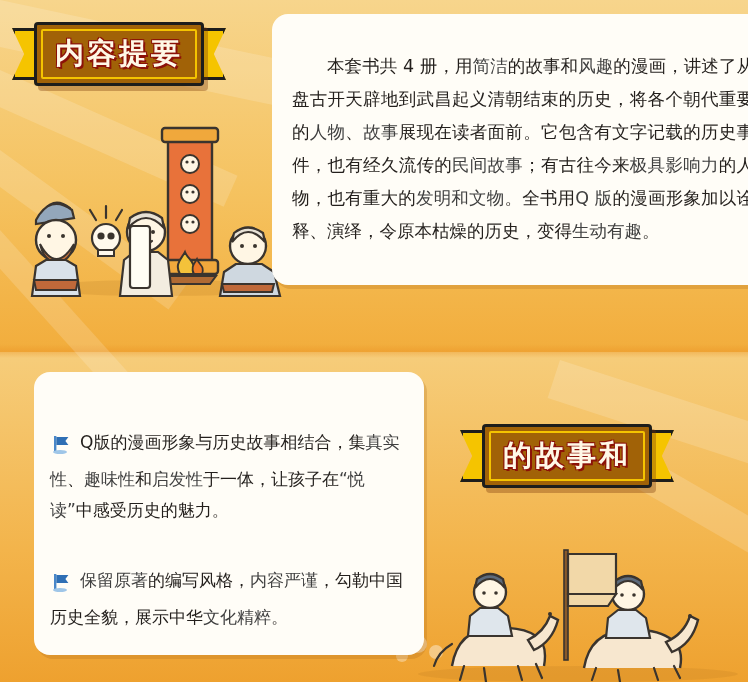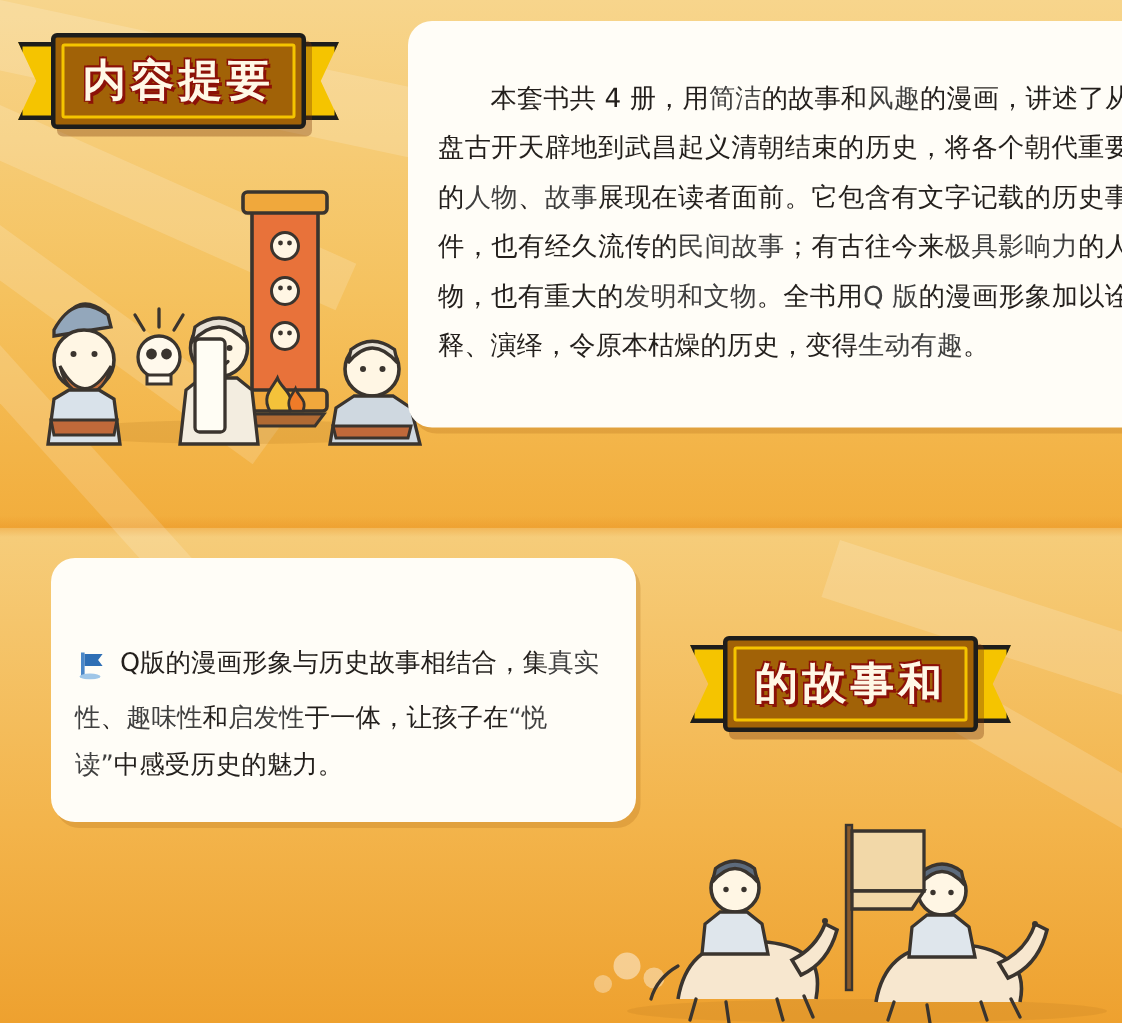--- a/index.html
+++ b/index.html
@@ -229,14 +229,19 @@
   </div>
 </div>
 
 <div class="card" id="card-features">
   <div id="features-list">
       <div class="feat-block feat-line"><span class="flagwrap"><svg width="22" height="20" viewBox="0 0 22 20">
             <rect x="4" y="2" width="2.4" height="16" fill="#4a87c8"></rect>
             <path d="M6.4 3 h12 l-3 4 3 4 h-12z" fill="#2f6fb5"></path>
             <ellipse cx="10" cy="18" rx="7" ry="2" fill="#9fc6e8"></ellipse>
           </svg></span><span>Q版的漫画形象与历史故事相结合，集</span><span class="hl-red">真实性</span><span>、</span><span class="hl-red">趣味性</span><span>和</span><span class="hl-red">启发性</span><span>于一体，让孩子在</span><span class="hl-blue">“悦读”</span><span>中感受历史的魅力。</span></div>
+      <div class="feat-block feat-line"><span class="flagwrap"><svg width="22" height="20" viewBox="0 0 22 20">
+            <rect x="4" y="2" width="2.4" height="16" fill="#4a87c8"></rect>
+            <path d="M6.4 3 h12 l-3 4 3 4 h-12z" fill="#2f6fb5"></path>
+            <ellipse cx="10" cy="18" rx="7" ry="2" fill="#9fc6e8"></ellipse>
+          </svg></span><span class="hl-red">保留原著</span><span>的编写风格，</span><span class="hl-red">内容严谨</span><span>，勾勒中国历史全貌，展示中华</span><span class="hl-red">文化精粹</span><span>。</span></div>
     </div>
 </div>
 
 </body></html>

